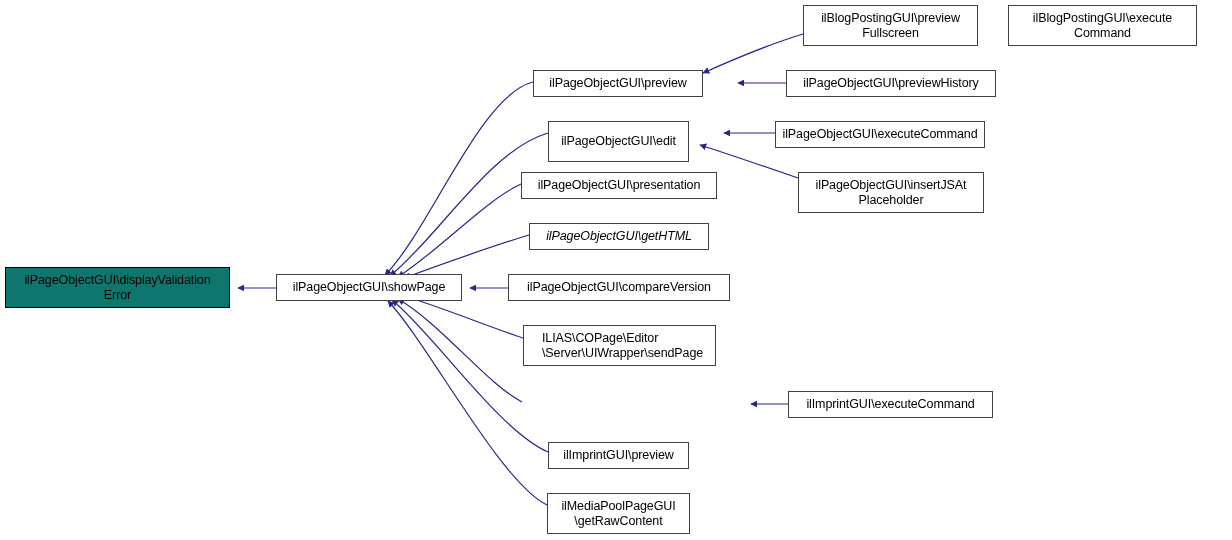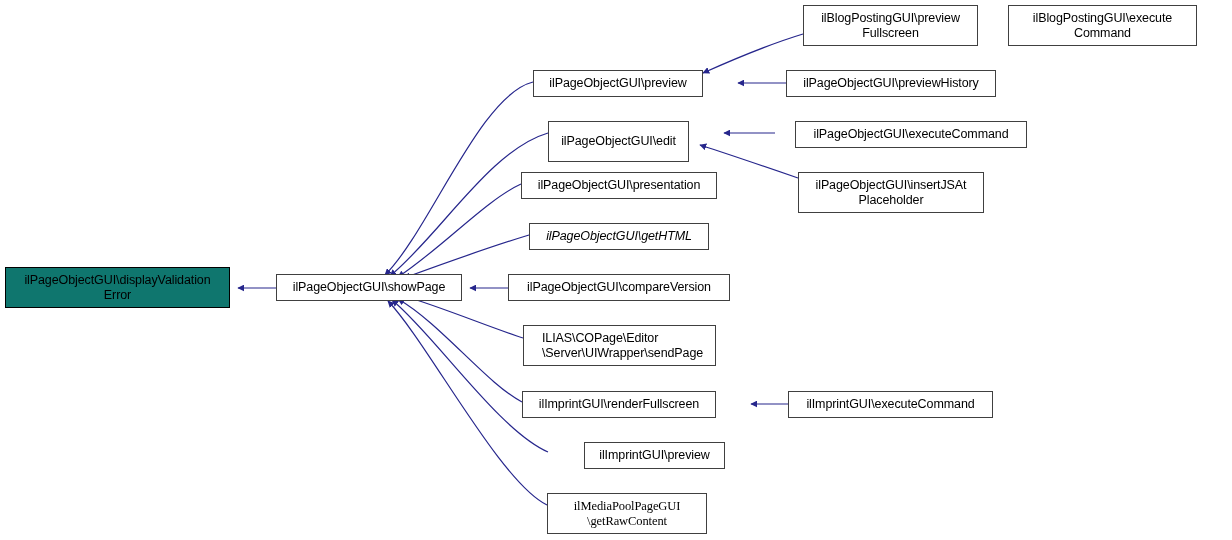--- a/index.html
+++ b/index.html
@@ -79,26 +79,25 @@
 <div class="node current" style="left: 5px; top: 267px; width: 225px; height: 41px;">ilPageObjectGUI\displayValidation
 Error</div>
     <div class="node" style="left: 276px; top: 274px; width: 186px; height: 27px;">ilPageObjectGUI\showPage</div>
     <div class="node" style="left: 533px; top: 70px; width: 170px; height: 27px;">ilPageObjectGUI\preview</div>
     <div class="node" style="left: 548px; top: 121px; width: 141px; height: 41px;">ilPageObjectGUI\edit</div>
     <div class="node" style="left: 521px; top: 172px; width: 196px; height: 27px;">ilPageObjectGUI\presentation</div>
     <div class="node" style="left: 529px; top: 223px; width: 180px; height: 27px; font-style: italic;">ilPageObjectGUI\getHTML</div>
     <div class="node" style="left: 508px; top: 274px; width: 222px; height: 27px;">ilPageObjectGUI\compareVersion</div>
     <div class="node leftalign" style="left: 523px; top: 325px; width: 193px; height: 41px;">ILIAS\COPage\Editor
 \Server\UIWrapper\sendPage</div>
-    <div class="node" style="left: 522px; top: 391px; width: 194px; height: 27px;">ilImprintGUI\renderFullscreen</div>
-    <div class="node" style="left: 548px; top: 442px; width: 141px; height: 27px; margin-left: 36px;">ilImprintGUI\preview</div>
-    <div class="node" style="left: 547px; top: 493px; width: 160px; height: 41px; font-family: Liberation Serif, serif;">ilMediaPoolPageGUI
+    <div class="node" style="left: 548px; top: 442px; width: 141px; height: 27px;">ilImprintGUI\preview</div>
+    <div class="node" style="left: 547px; top: 493px; width: 143px; height: 41px;">ilMediaPoolPageGUI
 \getRawContent</div>
     <div class="node" style="left: 803px; top: 5px; width: 175px; height: 41px;">ilBlogPostingGUI\preview
 Fullscreen</div>
     <div class="node" style="left: 786px; top: 70px; width: 210px; height: 27px;">ilPageObjectGUI\previewHistory</div>
-    <div class="node" style="left: 775px; top: 121px; width: 232px; height: 27px; margin-left: 20px;">ilPageObjectGUI\executeCommand</div>
+    <div class="node" style="left: 775px; top: 121px; width: 210px; height: 27px;">ilPageObjectGUI\executeCommand</div>
     <div class="node" style="left: 788px; top: 391px; width: 205px; height: 27px;">ilImprintGUI\executeCommand</div>
     <div class="node" style="left: 798px; top: 172px; width: 186px; height: 41px;">ilPageObjectGUI\insertJSAt
 Placeholder</div>
     <div class="node" style="left: 1008px; top: 5px; width: 189px; height: 41px;">ilBlogPostingGUI\execute
 Command</div>
   </div>
 
 </body></html>

